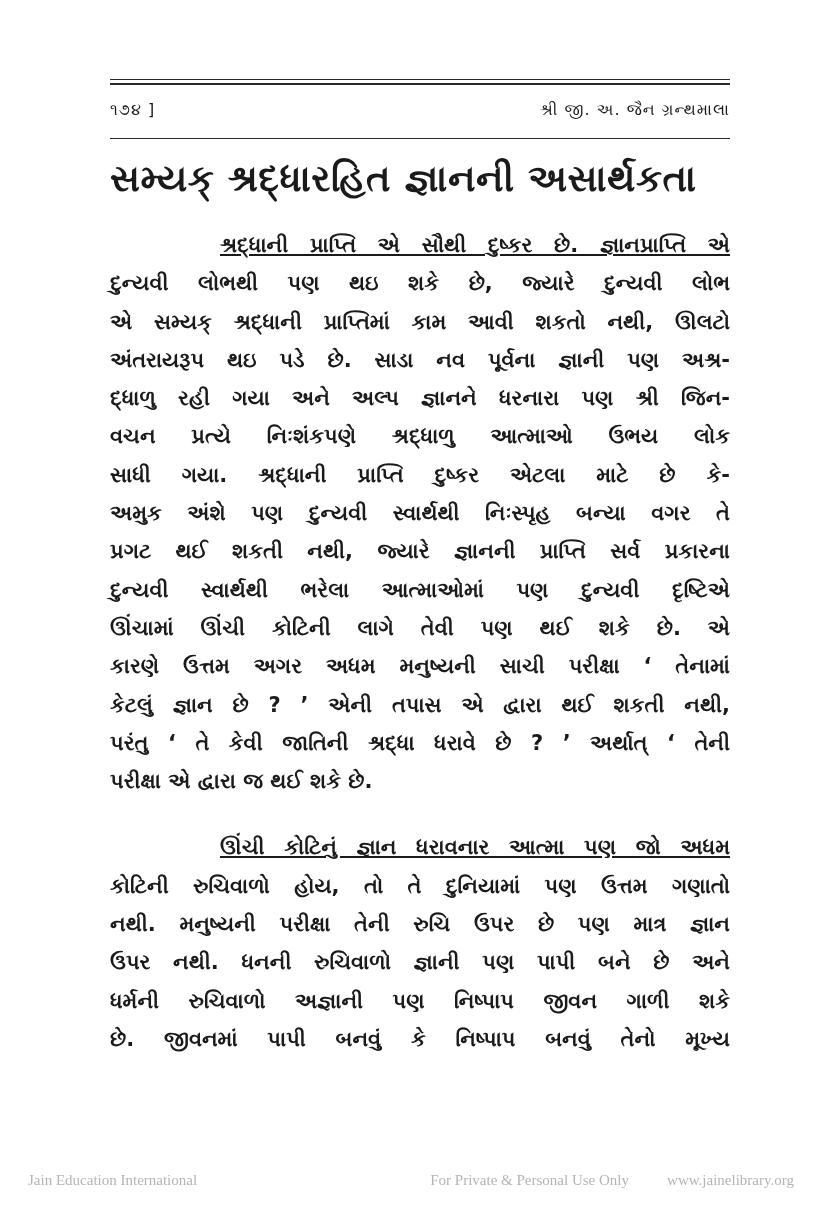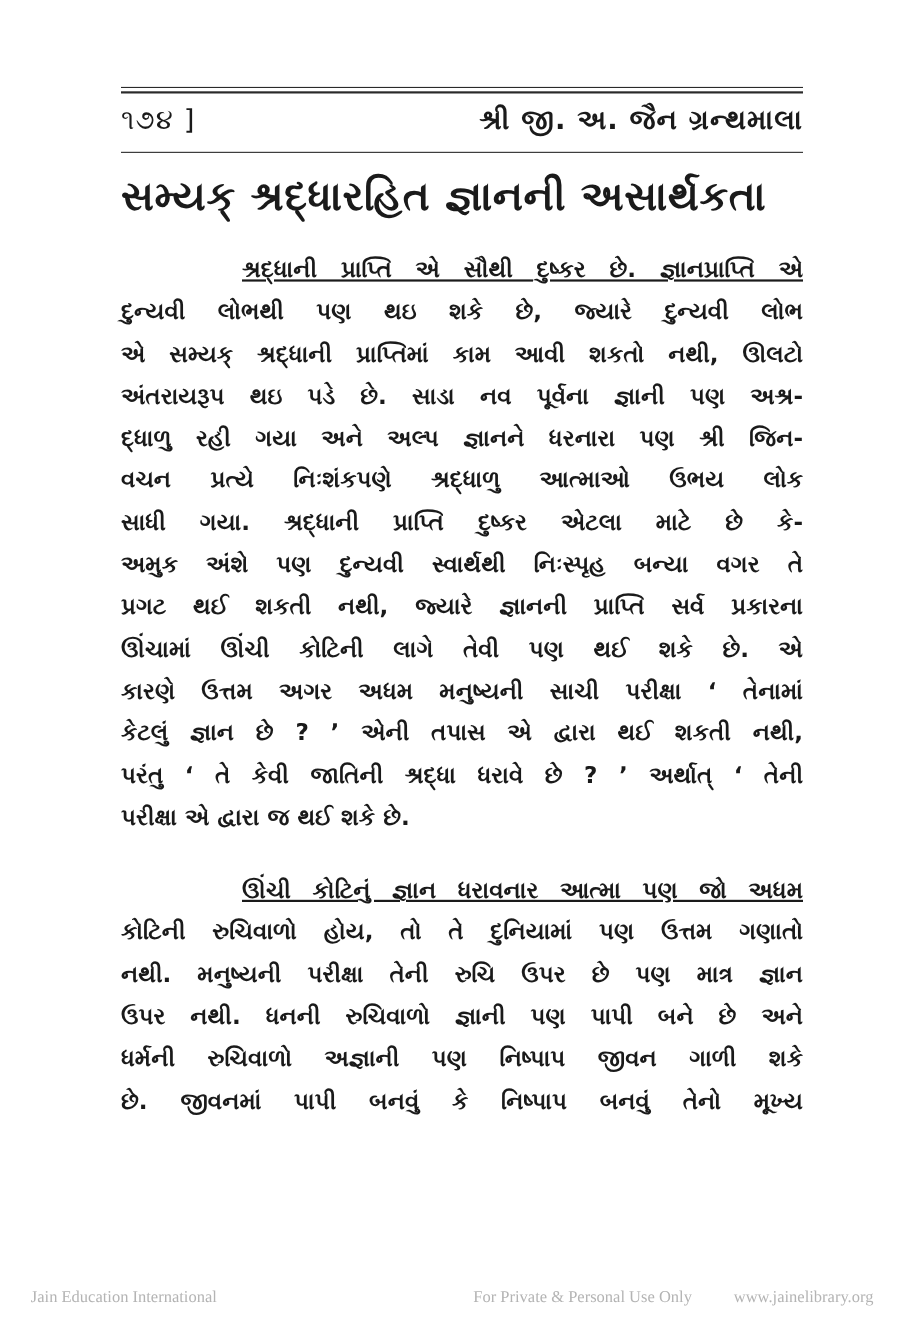--- a/index.html
+++ b/index.html
@@ -34,29 +34,29 @@
     }
     .running-head {
       position: absolute;
       left: 0;
       top: 92px;
       width: 620px;
       height: 34px;
       display: flex;
       justify-content: space-between;
       align-items: center;
-      font-size: 25px;
+      font-size: 16px;
       font-weight: bold;
     }
     .page-number {
       font-weight: normal;
       letter-spacing: 1px;
     }
     .series-title {
-      font-weight: bold;
+      font-weight: normal;
       letter-spacing: 1px;
     }
     .rule-single {
       position: absolute;
       left: 0;
       top: 138px;
       width: 620px;
       height: 0;
       border-top: 1.5px solid #2a2a2a;
     }
@@ -135,20 +135,21 @@
     <div class="paragraph">
       <div class="line indent">શ્રદ્ધાની પ્રાપ્તિ એ સૌથી  દુષ્કર છે. જ્ઞાનપ્રાપ્તિ એ</div>
       <div class="line">દુન્યવી લોભથી પણ થઇ શકે છે, જ્યારે  દુન્યવી લોભ</div>
       <div class="line">એ સમ્યક્ શ્રદ્ધાની પ્રાપ્તિમાં કામ આવી શકતો નથી, ઊલટો</div>
       <div class="line">અંતરાયરૂપ થઇ પડે છે. સાડા નવ પૂર્વના જ્ઞાની પણ અશ્ર-</div>
       <div class="line">દ્ધાળુ રહી ગયા અને અલ્પ જ્ઞાનને ધરનારા પણ શ્રી જિન-</div>
       <div class="line">વચન પ્રત્યે નિઃશંકપણે શ્રદ્ધાળુ આત્માઓ ઉભય લોક</div>
       <div class="line">સાધી ગયા. શ્રદ્ધાની પ્રાપ્તિ દુષ્કર એટલા માટે છે કે-</div>
       <div class="line">અમુક અંશે પણ દુન્યવી સ્વાર્થથી નિઃસ્પૃહ બન્યા વગર તે</div>
       <div class="line">પ્રગટ થઈ શકતી નથી, જ્યારે જ્ઞાનની પ્રાપ્તિ સર્વ પ્રકારના</div>
+      <div class="line">દુન્યવી સ્વાર્થથી ભરેલા આત્માઓમાં પણ દુન્યવી દૃષ્ટિએ</div>
       <div class="line">ઊંચામાં ઊંચી કોટિની લાગે તેવી પણ થઈ શકે છે. એ</div>
       <div class="line">કારણે ઉત્તમ અગર અધમ મનુષ્યની સાચી પરીક્ષા ‘ તેનામાં</div>
       <div class="line">કેટલું જ્ઞાન છે ? ’ એની તપાસ એ દ્વારા થઈ શકતી નથી,</div>
       <div class="line">પરંતુ ‘ તે કેવી જાતિની શ્રદ્ધા ધરાવે છે ? ’ અર્થાત્ ‘ તેની</div>
       <div class="line last">પરીક્ષા એ દ્વારા જ થઈ શકે છે.</div>
     </div>
 
     <div class="para-gap"></div>
 
     <div class="paragraph">

